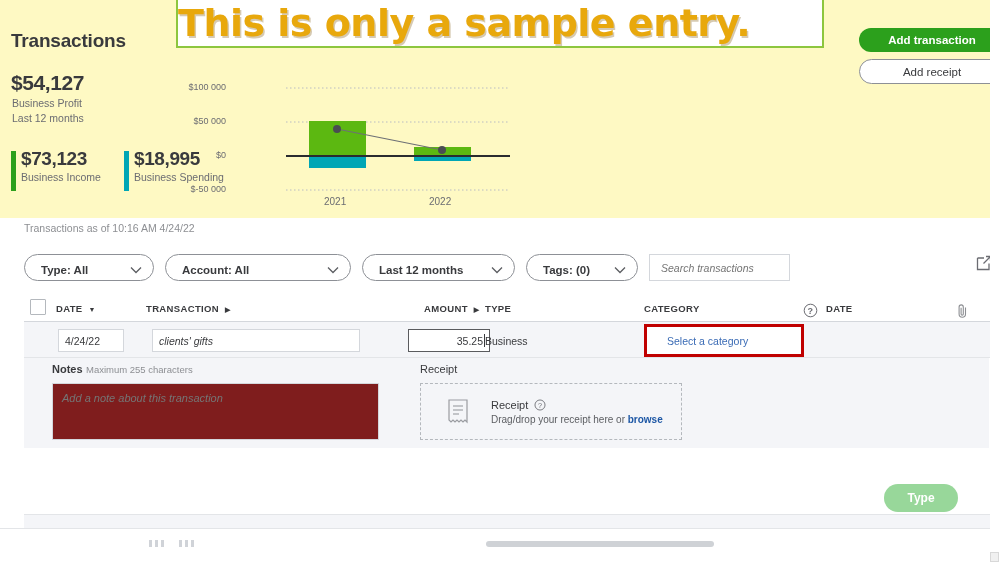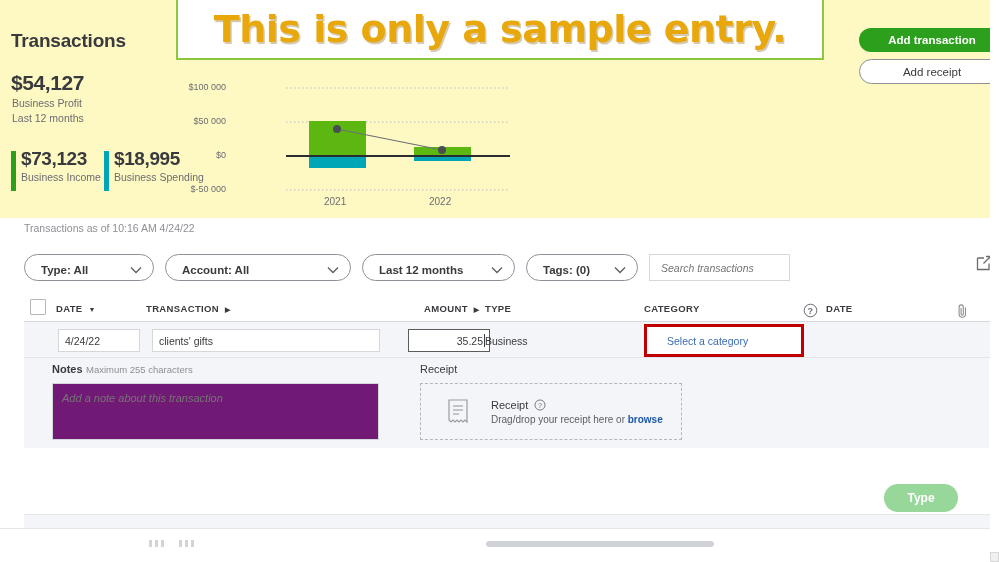--- a/index.html
+++ b/index.html
@@ -26,28 +26,28 @@
     font-size:21px; font-weight:bold; color:#393a3d; letter-spacing:-0.4px;
   }
   #profit-label { position:absolute; left:12px; top:97px; font-size:10.5px; color:#6b6c72; }
   #profit-period { position:absolute; left:12px; top:112px; font-size:10.5px; color:#6b6c72; }
 
   .kpi { position:absolute; top:148px; padding-left:10px; }
   .kpi .bar { position:absolute; left:0; top:3px; width:5px; height:40px; }
   .kpi .val { font-size:19px; font-weight:bold; letter-spacing:-0.4px; color:#393a3d; line-height:22px; }
   .kpi .cap { font-size:10.5px; color:#6b6c72; margin-top:1px; }
   #kpi-income { left:11px; }
-  #kpi-spending { left:104px; }
+  #kpi-spending { left:124px; }
 
   
   #sample-banner {
-    position:absolute; left:176px; top:0px; width:648px; height:60px;
+    position:absolute; left:176px; top:0px; width:648px; height:48px;
     border:2px solid #8dc63f; border-top:none;
     background:#ffffff;
-    display:flex; align-items:center; justify-content:center;
+    display:flex; align-items:center; justify-content:flex-start;
   }
   #sample-banner span {
     font-family:"DejaVu Sans", sans-serif;
     font-size:38px; font-weight:600; color:#e8a80c;
     text-shadow: 1.5px 1.5px 0 rgba(120,80,0,0.30);
     letter-spacing:-0.5px;
   }
 
   
   #chart { position:absolute; left:218px; top:76px; width:300px; height:132px; }
@@ -104,42 +104,42 @@
   
   #edit-row {
     position:absolute; left:24px; right:0; top:104px; height:36px;
     background:#f4f5f8; border-bottom:1px solid #e3e5e8;
   }
   .fld {
     position:absolute; top:7px; height:23px; border:1px solid #d4d7dc; background:#fff;
     font-size:10.5px; color:#393a3d; padding:0 6px; display:flex; align-items:center;
     font-family:"Liberation Sans", sans-serif;
   }
-  #fld-date { left:34px; width:82px; }
-  #fld-transaction { left:128px; width:228px; }
+  #fld-date { left:34px; width:66px; }
+  #fld-transaction { left:128px; width:208px;font-style:italic; }
   #fld-amount { left:384px; width:82px; justify-content:flex-end; border:1px solid #5a5b5e; padding-right:4px; }
   #fld-amount .caret { display:inline-block; width:1px; height:13px; background:#393a3d; margin-left:1px; }
   #type-val { position:absolute; left:461px; top:13px; font-size:10.5px; color:#393a3d; }
   #category-cell {
     position:absolute; left:620px; top:2px; width:160px; height:33px;
     border:3px solid #c00000; background:#fff;
     display:flex; align-items:center; padding-left:20px;
   }
   #category-cell span { font-size:10.5px; color:#3a6bb5; }
 
   
   #detail {
     position:absolute; left:24px; right:10px; top:140px; height:90px;
     background:#f4f5f8;
   }
   #notes-label { position:absolute; left:28px; top:5px; font-size:11px; font-weight:bold; color:#393a3d; }
   #notes-hint { position:absolute; left:62px; top:6px; font-size:9.5px; color:#8d8f93; }
   #notes-box {
     position:absolute; left:28px; top:25px; width:327px; height:57px;
-    border:1px solid #d4d7dc; background:#701a75;
+    border:1px solid #d4d7dc; background:#7f1d1d;
   }
   #notes-box textarea {
     width:100%; height:100%; border:none; outline:none; resize:none;
     padding:8px 9px; font-size:11px; font-style:italic; color:#9a9ca1;
     font-family:"Liberation Sans", sans-serif; background:transparent;
   }
   #receipt-label { position:absolute; left:396px; top:5px; font-size:11px; color:#393a3d; }
   #receipt-drop {
     position:absolute; left:396px; top:25px; width:262px; height:57px;
     border:1px dashed #b4b8bd; background:#f4f5f8;

